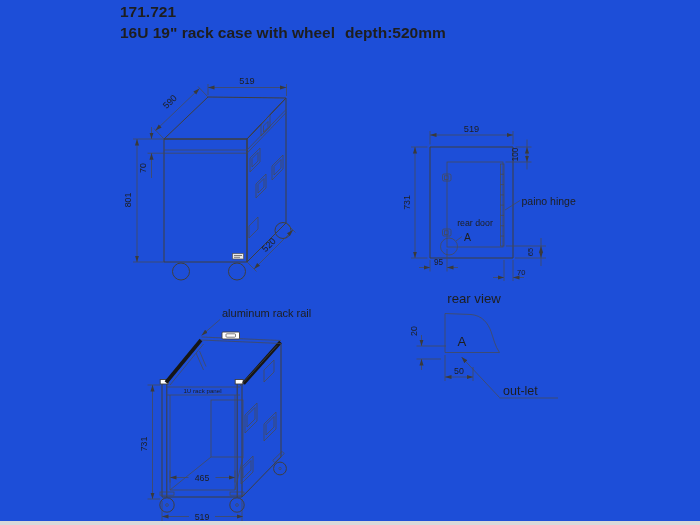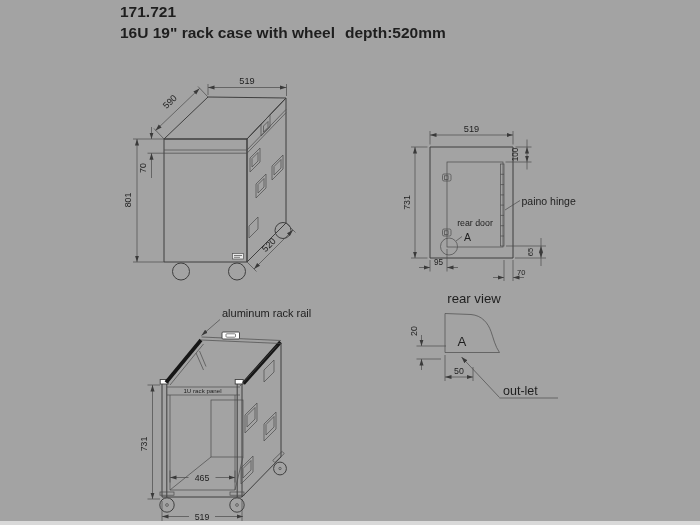--- a/index.html
+++ b/index.html
@@ -1,16 +1,16 @@
 <!DOCTYPE html>
 <html><head>
 <meta charset="utf-8">
 <style>
   html,body{margin:0;padding:0;background:#ffffff;}
-  .page{position:relative;width:700px;height:525px;background:#a3a3a3;overflow:hidden;}
+  .page{position:relative;width:700px;height:525px;background:#1d4ed8;overflow:hidden;}
   svg text{font-family:"Liberation Sans",sans-serif;fill:#1e1e1e;}
   .ol{fill:none;stroke:#3f3f3f;stroke-width:1;stroke-linejoin:round;}
   .tl{fill:none;stroke:#4a4a4a;stroke-width:0.7;}
   .dim{fill:none;stroke:#4a4a4a;stroke-width:0.7;}
   .rail{fill:none;stroke:#161616;stroke-width:3.6;}
   .fillw{fill:#ffffff;stroke:#3f3f3f;stroke-width:0.9;}
   .sticker{fill:#e9e9e9;stroke:#555;stroke-width:0.7;}
   .title1{font-size:15.5px;font-weight:600;}
   .fz6{font-size:6.2px;}
   .fz7{font-size:7.5px;}

